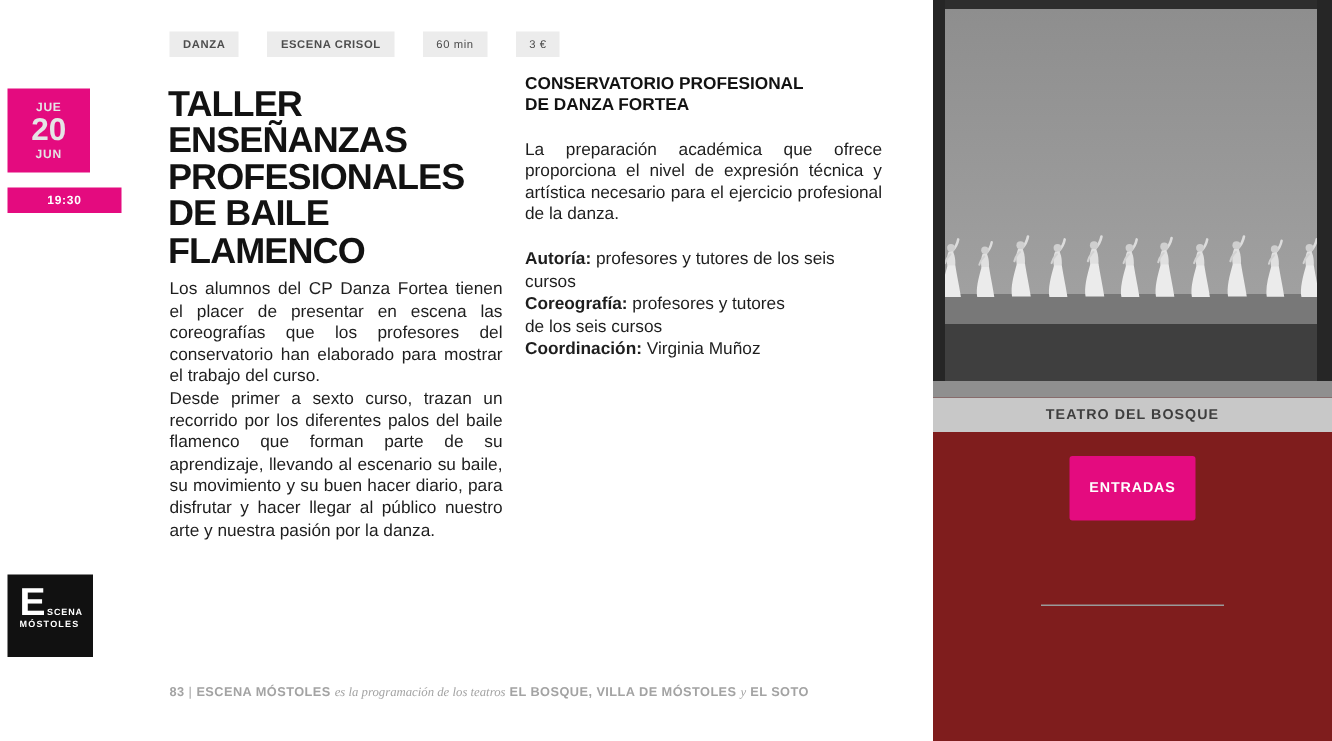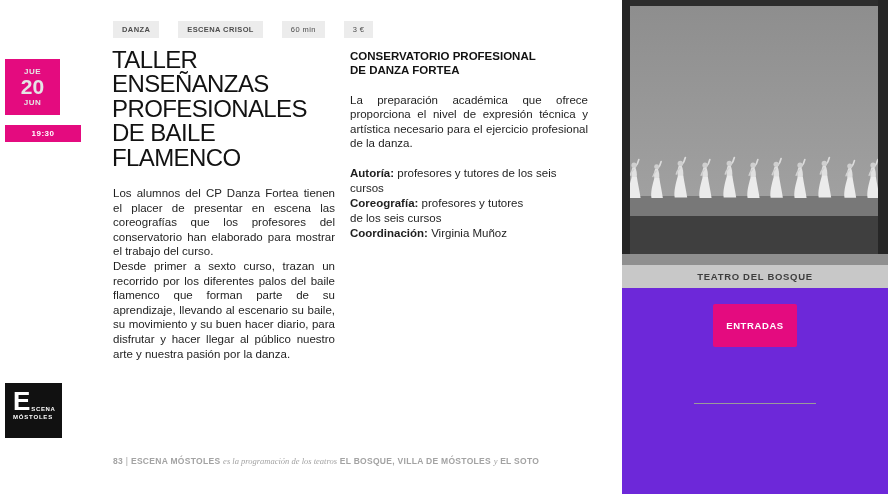--- a/index.html
+++ b/index.html
@@ -25,36 +25,36 @@
   .logo-scena{ font-size:6px; font-weight:bold; letter-spacing:.6px; margin-left:1px; }
   .logo-mostoles{ font-size:6px; font-weight:bold; letter-spacing:.8px; margin-top:2px; }
 
   
   .tags{ position:absolute; left:113px; top:21px; display:flex; gap:19px; }
   .pill{ background:#ececec; color:#4d4d4d; font-size:7.5px; padding:4px 9px;
     letter-spacing:.4px; white-space:nowrap; border:none; font-family:inherit; cursor:pointer; }
   .pill.strong{ font-weight:bold; }
 
   
-  .title{ position:absolute; left:112px; top:48px; width:228px; font-size:24px;
-    font-weight:normal; line-height:1.02; letter-spacing:-.6px; color:#121212; }
+  .title{ position:absolute; left:112px; top:58px; width:228px; font-size:24px;
+    font-weight:bold; line-height:1.02; letter-spacing:-.6px; color:#121212; }
   .col-left-body{ position:absolute; left:113px; top:186px; width:222px; }
   .col-mid{ position:absolute; left:350px; top:50px; width:238px; }
   .body-text p{ font-size:11.5px; line-height:1.27; color:#1e1e1e; text-align:justify;
     hyphens:auto; -webkit-hyphens:auto; }
   .org-heading{ font-size:11.5px; font-weight:bold; color:#121212; line-height:1.2;
     width:200px; margin-bottom:15px; }
   .col-mid .body-text{ margin-bottom:15px; }
   .credits{ font-size:11.5px; line-height:1.3; color:#1e1e1e; }
   .credit-value{ white-space:pre-line; }
   .credit-label{ font-weight:bold; }
 
   
   .right-panel{ position:absolute; left:622px; top:0; width:266px; height:494px;
-    background:#6d28d9; }
+    background:#7f1d1d; }
   .photo{ display:block; width:266px; height:265px; }
   .venue-bar{ height:23px; background:#c8c8c8; display:flex; align-items:center;
     justify-content:center; }
   .venue-label{ font-size:9.5px; font-weight:bold; letter-spacing:.7px; color:#3e3e3e; }
   .tickets-btn{ display:block; margin:16px auto 0; background:var(--accent); color:#fff;
     border:none; font-family:inherit; font-weight:bold; font-size:9.5px;
     letter-spacing:.6px; padding:16px 13px; border-radius:2px; cursor:pointer; }
   .panel-divider{ width:122px; border:none; border-top:1px solid #9a9a9a;
     margin:56px auto 0; }
 

